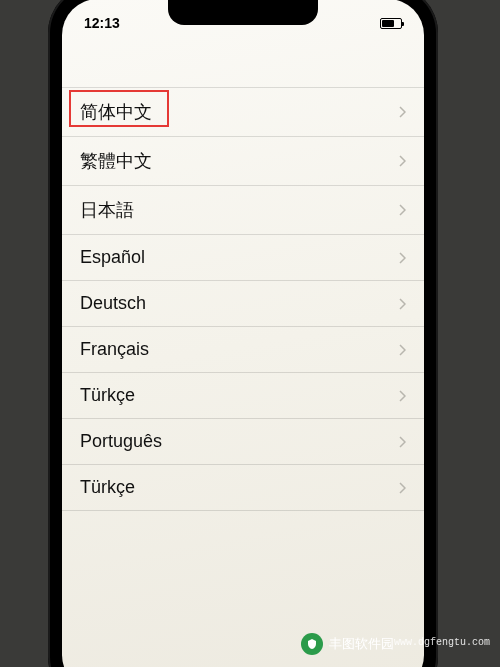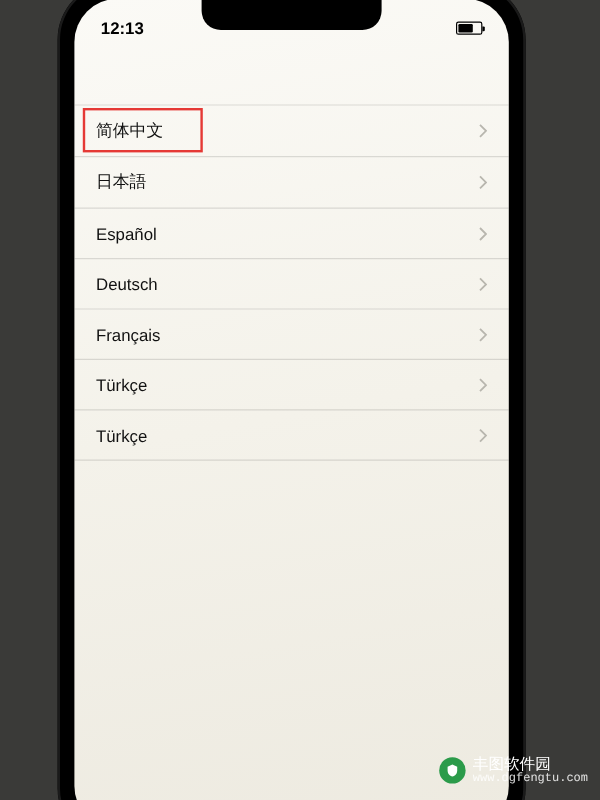--- a/index.html
+++ b/index.html
@@ -93,21 +93,21 @@
     }
     .content {
       padding-top: 50px;
     }
     .list-item {
       display: flex;
       justify-content: space-between;
       align-items: center;
       padding: 12px 18px;
       border-bottom: 1px solid rgba(0,0,0,0.12);
-      font-size: 14px;
+      font-size: 18px;
       color: #111;
       min-height: 42px;
       position: relative;
     }
     .list-item:first-child {
       border-top: 1px solid rgba(0,0,0,0.12);
     }
     .chevron {
       color: #b8b6ae;
       font-size: 14px;
@@ -148,21 +148,21 @@
       align-items: center;
       justify-content: center;
     }
     .watermark-logo svg {
       width: 12px;
       height: 12px;
       fill: #fff;
     }
     .watermark-text {
       display: flex;
-      flex-direction: column;
+      flex-direction: row;
       line-height: 1.1;
     }
     .watermark-title {
       font-size: 13px;
       font-weight: 500;
     }
     .watermark-url {
       font-size: 10px;
       opacity: 0.85;
       font-family: Liberation Mono, monospace;
@@ -186,20 +186,28 @@
         <div class="list-item">
           <span>简体中文</span>
           <span class="chevron">
             <svg viewBox="0 0 7 12" fill="none" stroke="currentColor" stroke-width="1.5">
               <path d="M1 1l5 5-5 5"></path>
             </svg>
           </span>
           <div class="highlight-box"></div>
         </div>
         <div class="list-item">
+          <span>繁體中文</span>
+          <span class="chevron">
+            <svg viewBox="0 0 7 12" fill="none" stroke="currentColor" stroke-width="1.5">
+              <path d="M1 1l5 5-5 5"></path>
+            </svg>
+          </span>
+        </div>
+        <div class="list-item">
           <span>日本語</span>
           <span class="chevron">
             <svg viewBox="0 0 7 12" fill="none" stroke="currentColor" stroke-width="1.5">
               <path d="M1 1l5 5-5 5"></path>
             </svg>
           </span>
         </div>
         <div class="list-item">
           <span>Español</span>
           <span class="chevron">
@@ -219,20 +227,28 @@
         <div class="list-item">
           <span>Français</span>
           <span class="chevron">
             <svg viewBox="0 0 7 12" fill="none" stroke="currentColor" stroke-width="1.5">
               <path d="M1 1l5 5-5 5"></path>
             </svg>
           </span>
         </div>
         <div class="list-item">
           <span>Türkçe</span>
+          <span class="chevron">
+            <svg viewBox="0 0 7 12" fill="none" stroke="currentColor" stroke-width="1.5">
+              <path d="M1 1l5 5-5 5"></path>
+            </svg>
+          </span>
+        </div>
+        <div class="list-item">
+          <span>Português</span>
           <span class="chevron">
             <svg viewBox="0 0 7 12" fill="none" stroke="currentColor" stroke-width="1.5">
               <path d="M1 1l5 5-5 5"></path>
             </svg>
           </span>
         </div>
         <div class="list-item">
           <span>Türkçe</span>
           <span class="chevron">
             <svg viewBox="0 0 7 12" fill="none" stroke="currentColor" stroke-width="1.5">

